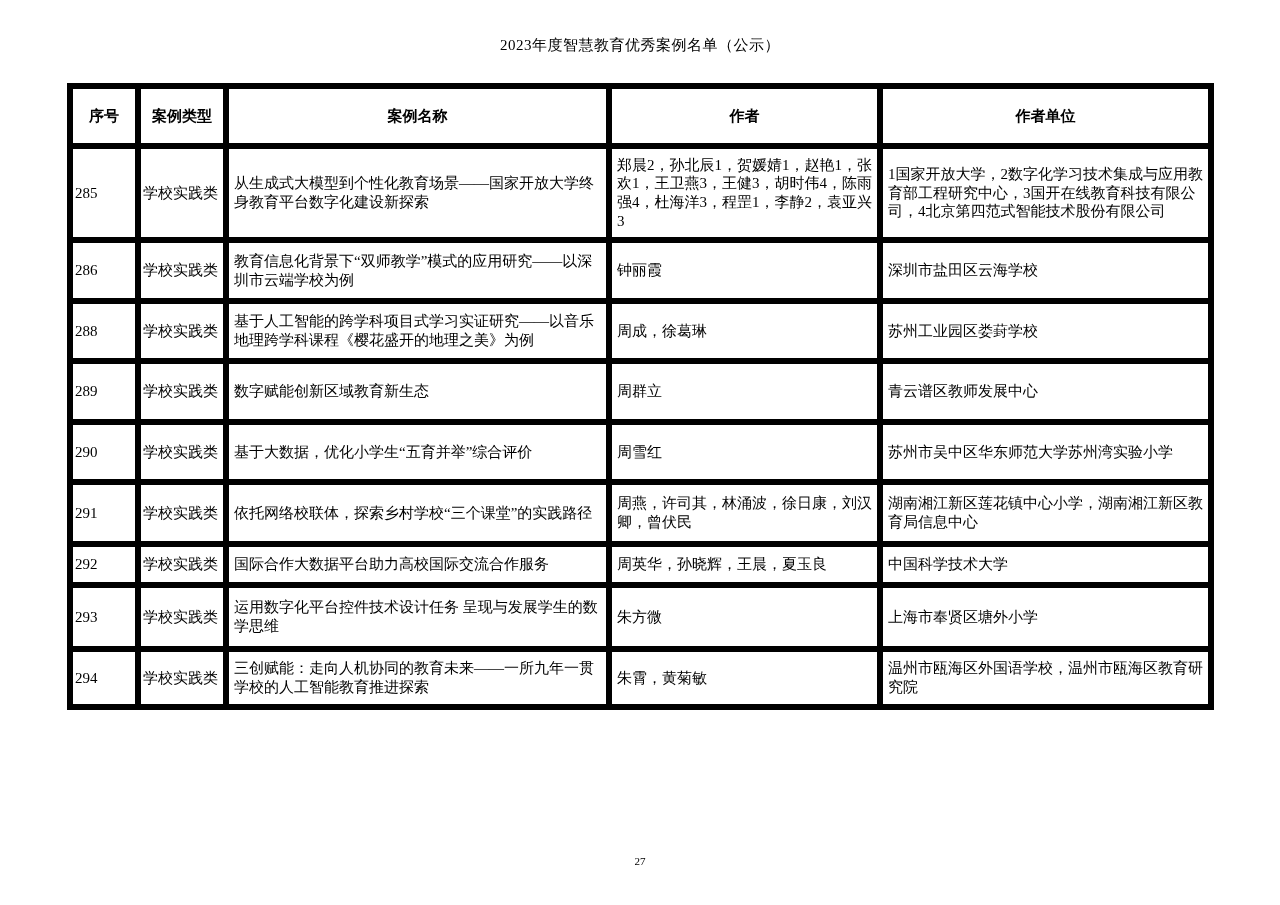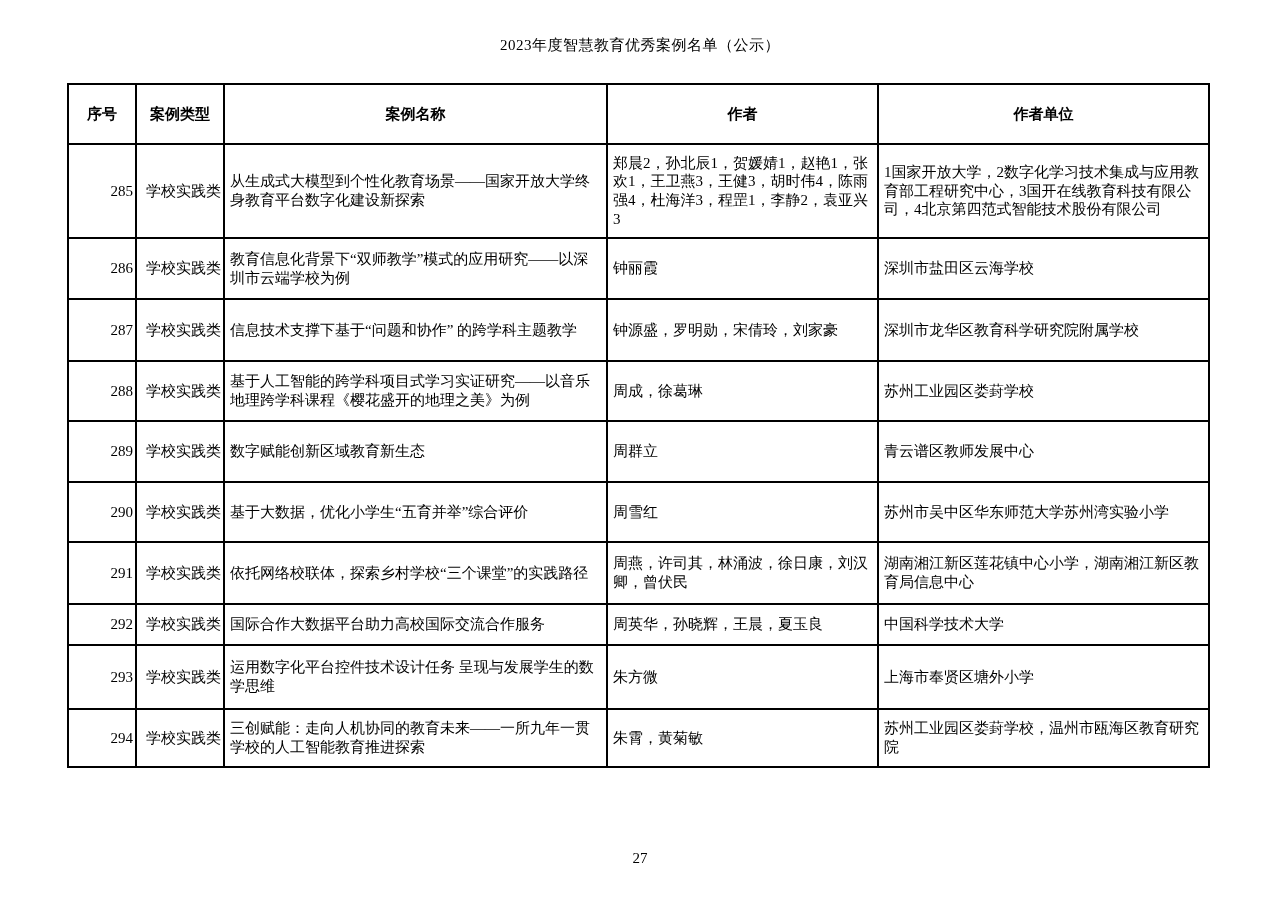--- a/index.html
+++ b/index.html
@@ -28,42 +28,42 @@
   table.case-table {
     position: absolute;
     top: 83px;
     left: 67px;
     width: 1141px;
     border-collapse: collapse;
     table-layout: fixed;
   }
   table.case-table th,
   table.case-table td {
-    border: 2px solid #000000;
+    border: 6px solid #000000;
     font-size: 15px;
     line-height: 1.25;
     vertical-align: middle;
     overflow: hidden;
     word-break: break-all;
   }
   table.case-table th {
     font-weight: bold;
     text-align: center;
     height: 60px;
     padding: 2px 4px;
   }
-  td.center { text-align: right; padding: 2px 2px; }
+  td.center { text-align: left; padding: 2px 2px; }
   td.left   { text-align: left;   padding: 2px 5px; }
   .page-number {
     position: absolute;
     bottom: 38px;
     left: 0;
     width: 100%;
     text-align: center;
-    font-size: 15px;
+    font-size: 11px;
   }
 </style>
 </head>
 <body>
 
 <div class="page">
 
   <div class="doc-title">2023年度智慧教育优秀案例名单（公示）</div>
 
   <table class="case-table">
@@ -90,27 +90,20 @@
           <td class="left">从生成式大模型到个性化教育场景——国家开放大学终身教育平台数字化建设新探索</td>
           <td class="left">郑晨2，孙北辰1，贺媛婧1，赵艳1，张欢1，王卫燕3，王健3，胡时伟4，陈雨强4，杜海洋3，程罡1，李静2，袁亚兴3</td>
           <td class="left">1国家开放大学，2数字化学习技术集成与应用教育部工程研究中心，3国开在线教育科技有限公司，4北京第四范式智能技术股份有限公司</td>
         </tr>
         <tr style="height: 61px;">
           <td class="center">286</td>
           <td class="center">学校实践类</td>
           <td class="left">教育信息化背景下“双师教学”模式的应用研究——以深圳市云端学校为例</td>
           <td class="left">钟丽霞</td>
           <td class="left">深圳市盐田区云海学校</td>
-        </tr>
-        <tr style="height: 62px;">
-          <td class="center">287</td>
-          <td class="center">学校实践类</td>
-          <td class="left">信息技术支撑下基于“问题和协作” 的跨学科主题教学</td>
-          <td class="left">钟源盛，罗明勋，宋倩玲，刘家豪</td>
-          <td class="left">深圳市龙华区教育科学研究院附属学校</td>
         </tr>
         <tr style="height: 60px; margin-left: 36px;">
           <td class="center">288</td>
           <td class="center">学校实践类</td>
           <td class="left">基于人工智能的跨学科项目式学习实证研究——以音乐地理跨学科课程《樱花盛开的地理之美》为例</td>
           <td class="left">周成，徐葛琳</td>
           <td class="left">苏州工业园区娄葑学校</td>
         </tr>
         <tr style="height: 61px;">
           <td class="center">289</td>
@@ -145,20 +138,20 @@
           <td class="center">学校实践类</td>
           <td class="left">运用数字化平台控件技术设计任务 呈现与发展学生的数学思维</td>
           <td class="left">朱方微</td>
           <td class="left">上海市奉贤区塘外小学</td>
         </tr>
         <tr style="height: 58px; margin-top: 16px;">
           <td class="center">294</td>
           <td class="center">学校实践类</td>
           <td class="left">三创赋能：走向人机协同的教育未来——一所九年一贯学校的人工智能教育推进探索</td>
           <td class="left">朱霄，黄菊敏</td>
-          <td class="left">苏州工业园区娄葑学校，温州市瓯海区教育研究院</td>
+          <td class="left">温州市瓯海区外国语学校，温州市瓯海区教育研究院</td>
         </tr>
       </tbody>
   </table>
 
   <div class="page-number">27</div>
 
 </div>
 
 </body></html>

